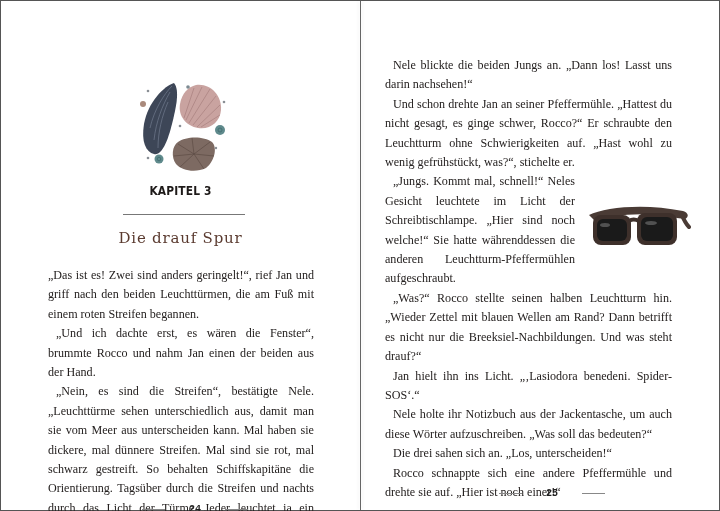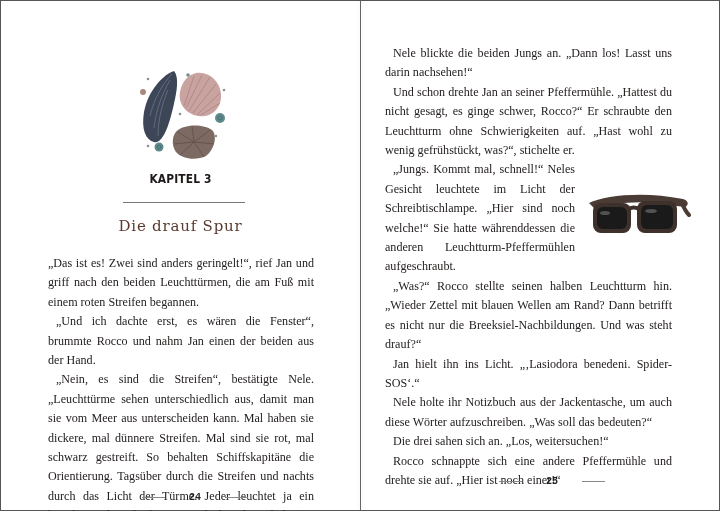--- a/index.html
+++ b/index.html
@@ -13,21 +13,21 @@
       position: relative;
       width: 718px; height: 509px;
       border: 1px solid #555;
       background: #fff;
     }
     .spine {
       position: absolute; left: 359px; top: 0; width: 1px; height: 509px;
       background: #666;
       box-shadow: -2px 0 3px rgba(0,0,0,0.06), 2px 0 3px rgba(0,0,0,0.06);
     }
-    .page { position: absolute; top: 4px; height: 402px; }
+    .page { position: absolute; top: 16px; height: 402px; }
     .page.left { left: 0; width: 359px; margin-top: 16px; }
     .page.right { left: 360px; width: 358px; }
 
     .illu-shells { position: absolute; left: 133px; top: 47px; width: 95px; height: 95px; }
 
     .chapter-label {
       position: absolute; left: 0; width: 359px; top: 150px;
       text-align: center;
       font-family: "DejaVu Sans", sans-serif;
       font-weight: bold;
@@ -126,21 +126,21 @@
   <div class="spine"></div>
 
   <div class="page right">
     <div class="text-block">
       <p class="p">Nele blickte die beiden Jungs an. „Dann los! Lasst uns darin nachsehen!“</p>
       <p class="p">Und schon drehte Jan an seiner Pfeffermühle. „Hattest du nicht gesagt, es ginge schwer, Rocco?“ Er schraubte den Leuchtturm ohne Schwierigkeiten auf. „Hast wohl zu wenig gefrühstückt, was?“, stichelte er.</p>
       <p class="p narrow">„Jungs. Kommt mal, schnell!“ Neles Gesicht leuchtete im Licht der Schreibtischlampe. „Hier sind noch welche!“ Sie hatte währenddessen die anderen Leuchtturm-Pfeffermühlen aufgeschraubt.</p>
       <p class="p">„Was?“ Rocco stellte seinen halben Leuchtturm hin. „Wieder Zettel mit blauen Wellen am Rand? Dann betrifft es nicht nur die Breeksiel-Nachbildungen. Und was steht drauf?“</p>
       <p class="p">Jan hielt ihn ins Licht. „‚Lasiodora benedeni. Spider-SOS‘.“</p>
       <p class="p">Nele holte ihr Notizbuch aus der Jackentasche, um auch diese Wörter aufzuschreiben. „Was soll das bedeuten?“</p>
-      <p class="p">Die drei sahen sich an. „Los, weitersuchen!“</p>
+      <p class="p">Die drei sahen sich an. „Los, unterscheiden!“</p>
       <p class="p">Rocco schnappte sich eine andere Pfeffermühle und drehte sie auf. „Hier ist noch einer!“</p>
 
     </div>
 
     <svg class="illu-glasses" viewBox="0 0 106 54">
       <path d="M4 18 C20 10 60 6 98 14 C104 16 104 20 100 22 L92 21 C60 14 26 18 10 24 Z" fill="#4a3b35"></path>
       <path d="M96 16 C100 26 104 30 104 30" stroke="#4a3b35" stroke-width="4" fill="none" stroke-linecap="round"></path>
       <rect x="8" y="18" width="38" height="30" rx="8" fill="#3e302b"></rect>
       <rect x="12" y="22" width="30" height="22" rx="6" fill="#1a1a1a"></rect>
       <rect x="52" y="16" width="40" height="32" rx="8" fill="#3e302b"></rect>

